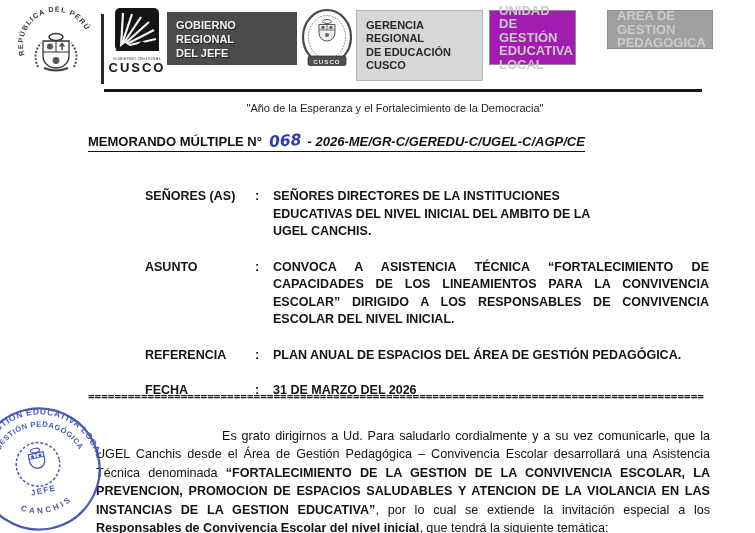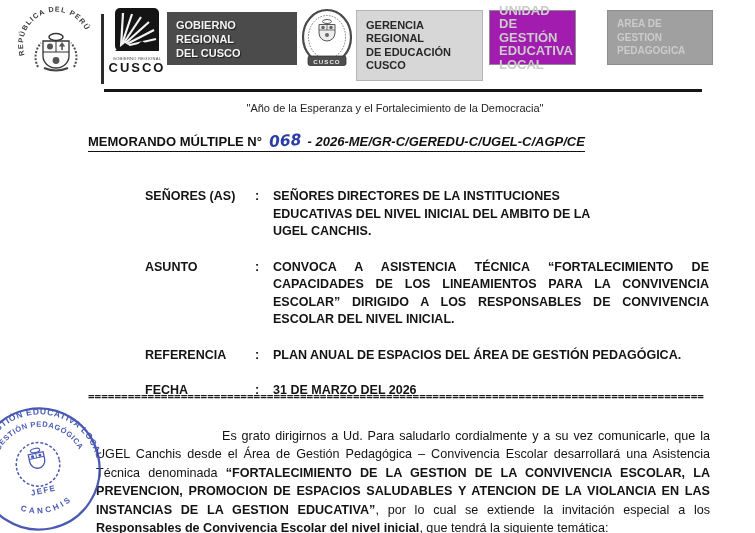--- a/index.html
+++ b/index.html
@@ -19,22 +19,22 @@
 
   .hbox { box-sizing:border-box; display:flex; flex-direction:column; justify-content:center;
           padding:3px 9px; font-weight:bold; }
   .hbox span { display:block; }
   .box-gobierno { left:167px; top:12px; width:130px; height:53px; background:#4b4b4b;
                   color:#f4f4f4; font-size:11px; line-height:14px; text-shadow:1px 1px 1px #1f1f1f; }
   .box-gerencia { left:356px; top:10px; width:127px; height:71px; background:#d7d7d7;
                   color:#282828; font-size:11px; line-height:13.5px; border:1px solid #b5b5b5; }
   .box-ugel     { left:489px; top:10px; width:87px; height:55px; background:#a21caf;
                   color:#cbcbcb; font-size:13px; line-height:13.5px; border:1px solid #8d8d8d; }
-  .box-agp      { left:607px; top:10px; width:106px; height:55px; background:#a0a0a0;
-                  color:#cbcbcb; font-size:10px; line-height:13.5px; border:1px solid #8d8d8d; }
+  .box-agp      { left:607px; top:10px; width:106px; height:39px; background:#a0a0a0;
+                  color:#cbcbcb; font-size:13px; line-height:13.5px; border:1px solid #8d8d8d; }
 
   .seal { left:300px; top:7px; width:54px; height:68px; }
 
   .rule { left:104px; top:89px; width:598px; height:3px; background:#161616; }
 
   
   .motto { left:88px; top:102px; width:614px; text-align:center; font-size:11px; color:#242424; }
 
   .memo-title { left:88px; top:132px; white-space:nowrap; border-bottom:1.5px solid #111;
                 padding-bottom:1px; font-size:13px; font-weight:bold; color:#111; }
@@ -102,21 +102,21 @@
         <line x1="13" y1="39" x2="48" y2="31"></line>
       </g>
       <path d="M7,43 l10,-8 l8,5 l9,-7 l10,6 l7,-4 l0,8 z" fill="#141414"></path>
     </svg>
     <div class="caption">GOBIERNO REGIONAL</div>
     <div class="label">CUSCO</div>
   </div>
 
   <div class="abs hbox box-gobierno">
     <span>GOBIERNO REGIONAL</span>
-    <span>DEL CUSCO</span>
+    <span>DEL JEFE</span>
   </div>
 
   <svg class="abs seal" viewBox="0 0 54 68">
     <ellipse cx="27" cy="30" rx="24" ry="27" fill="none" stroke="#4a4a4a" stroke-width="2.2"></ellipse>
     <ellipse cx="27" cy="30" rx="18.5" ry="21.5" fill="none" stroke="#6d6d6d" stroke-width="0.9" stroke-dasharray="1.6 1.3"></ellipse>
     <ellipse cx="27" cy="14.5" rx="4.5" ry="2" fill="none" stroke="#555" stroke-width="1"></ellipse>
     <path d="M19,17.5 h16 v8.5 a8 8 0 0 1 -16 0 z" fill="#ededed" stroke="#555" stroke-width="1"></path>
     <line x1="27" y1="17.5" x2="27" y2="23" stroke="#555" stroke-width="0.8"></line>
     <line x1="19" y1="23" x2="35" y2="23" stroke="#555" stroke-width="0.8"></line>
     <circle cx="23" cy="20.5" r="1.8" fill="#666"></circle>

